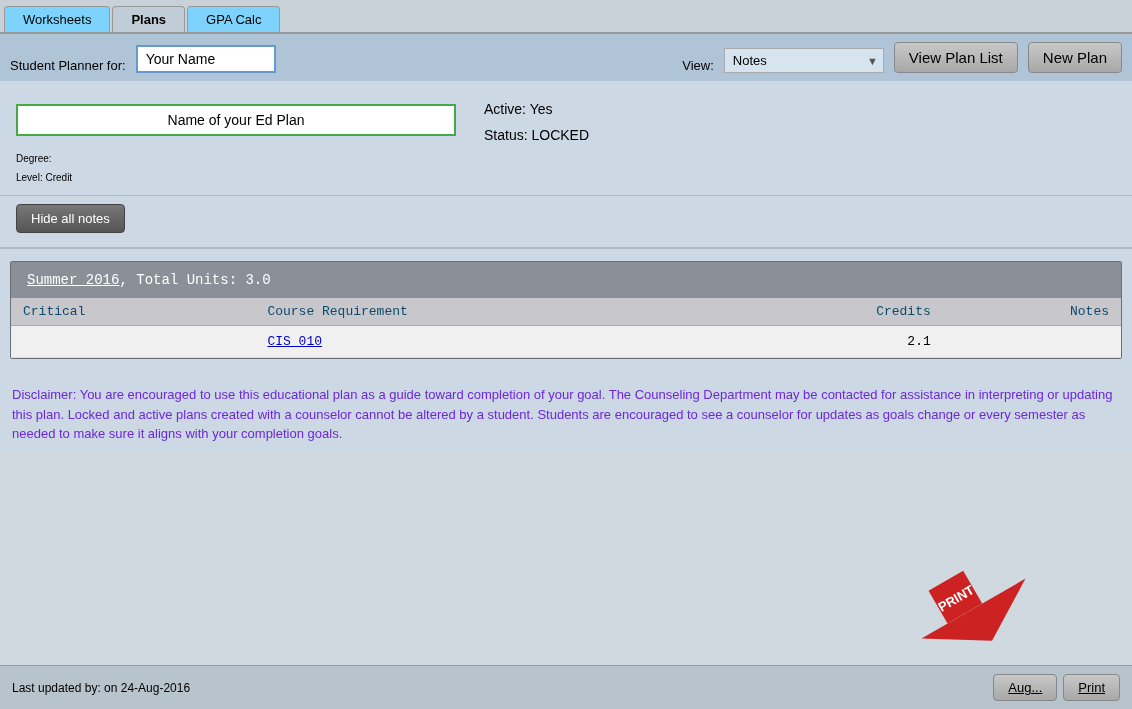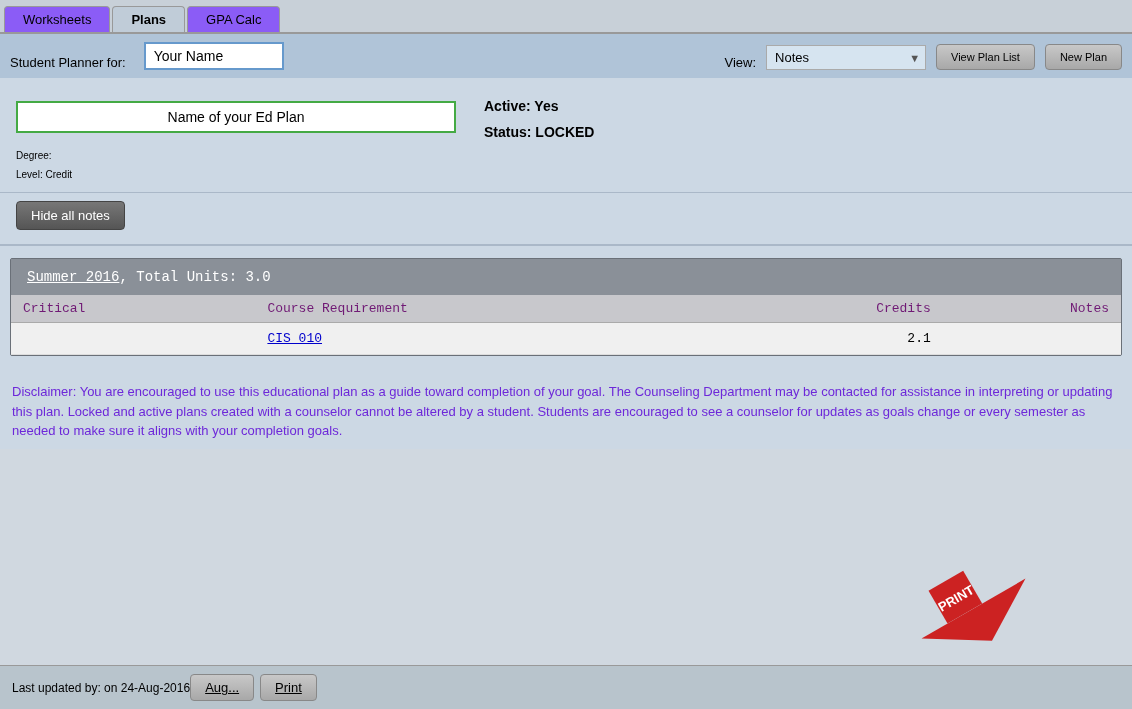--- a/index.html
+++ b/index.html
@@ -17,21 +17,21 @@
       display: flex;
       align-items: flex-end;
       padding: 6px 0 0 4px;
       background: #c8d0d8;
       border-bottom: 2px solid #999;
     }
     .tab {
       padding: 5px 18px;
       border: 1px solid #999;
       border-bottom: none;
-      background: #8b5cf6;
+      background: #7dd3fc;
       cursor: pointer;
       margin-right: 2px;
       border-radius: 4px 4px 0 0;
       font-size: 13px;
     }
     .tab.active {
       background: #c0ccd8;
       font-weight: bold;
     }
 
@@ -48,21 +48,20 @@
       color: #000;
       white-space: nowrap;
     }
     .student-name-input {
       border: 2px solid #6699cc;
       background: white;
       padding: 4px 8px;
       font-size: 14px;
       width: 140px;
       outline: none;
-      margin-left: 8px;
     }
     .spacer { flex: 1; }
     .view-label {
       font-size: 13px;
       color: #000;
       white-space: nowrap;
     }
     .view-select-wrapper {
       position: relative;
       display: inline-block;
@@ -84,21 +83,21 @@
       transform: translateY(-50%);
       pointer-events: none;
       font-size: 11px;
       color: #555;
     }
     .header-btn {
       background: linear-gradient(to bottom, #c8c8c8, #a8a8a8);
       border: 1px solid #888;
       border-radius: 4px;
       padding: 6px 14px;
-      font-size: 11px;
+      font-size: 15px;
       cursor: pointer;
       white-space: nowrap;
       color: #000;
     }
 
     
     .main-content {
       background: #ccd8e4;
       padding: 0;
     }
@@ -122,21 +121,20 @@
       font-size: 14px;
       width: 440px;
       outline: none;
       text-align: center;
     }
     .ed-plan-right {
       display: flex;
       flex-direction: column;
       gap: 10px;
       margin-top: 4px;
-      font-weight: bold;
     }
     .ed-plan-right span {
       font-size: 14px;
       color: #000;
     }
     .ed-plan-bottom {
       display: flex;
       flex-direction: column;
       gap: 8px;
       margin-top: 4px;
@@ -189,21 +187,21 @@
       background: white;
     }
     .course-table thead tr {
       background: #c8c8cc;
     }
     .course-table thead th {
       padding: 6px 12px;
       text-align: left;
       font-size: 13px;
       font-weight: normal;
-      color: #701a75;
+      color: #0c4a6e;
       border-bottom: 1px solid #aaa;
     }
     .course-table thead th.right { text-align: right; margin-top: 43px; }
     .course-table tbody tr {
       background: #f0f0f0;
     }
     .course-table tbody tr:nth-child(even) {
       background: #e8e8e8;
     }
     .course-table tbody td {
@@ -246,21 +244,21 @@
     .footer {
       position: absolute;
       bottom: 0;
       left: 0;
       right: 0;
       background: #b8c4cc;
       border-top: 1px solid #999;
       padding: 8px 12px;
       display: flex;
       align-items: center;
-      justify-content: flex-start;
+      justify-content: space-between;
     }
     .footer-text {
       font-size: 12px;
       color: #000;
     }
     .footer-buttons {
       display: flex;
       gap: 6px;
       text-decoration: underline;
     }

